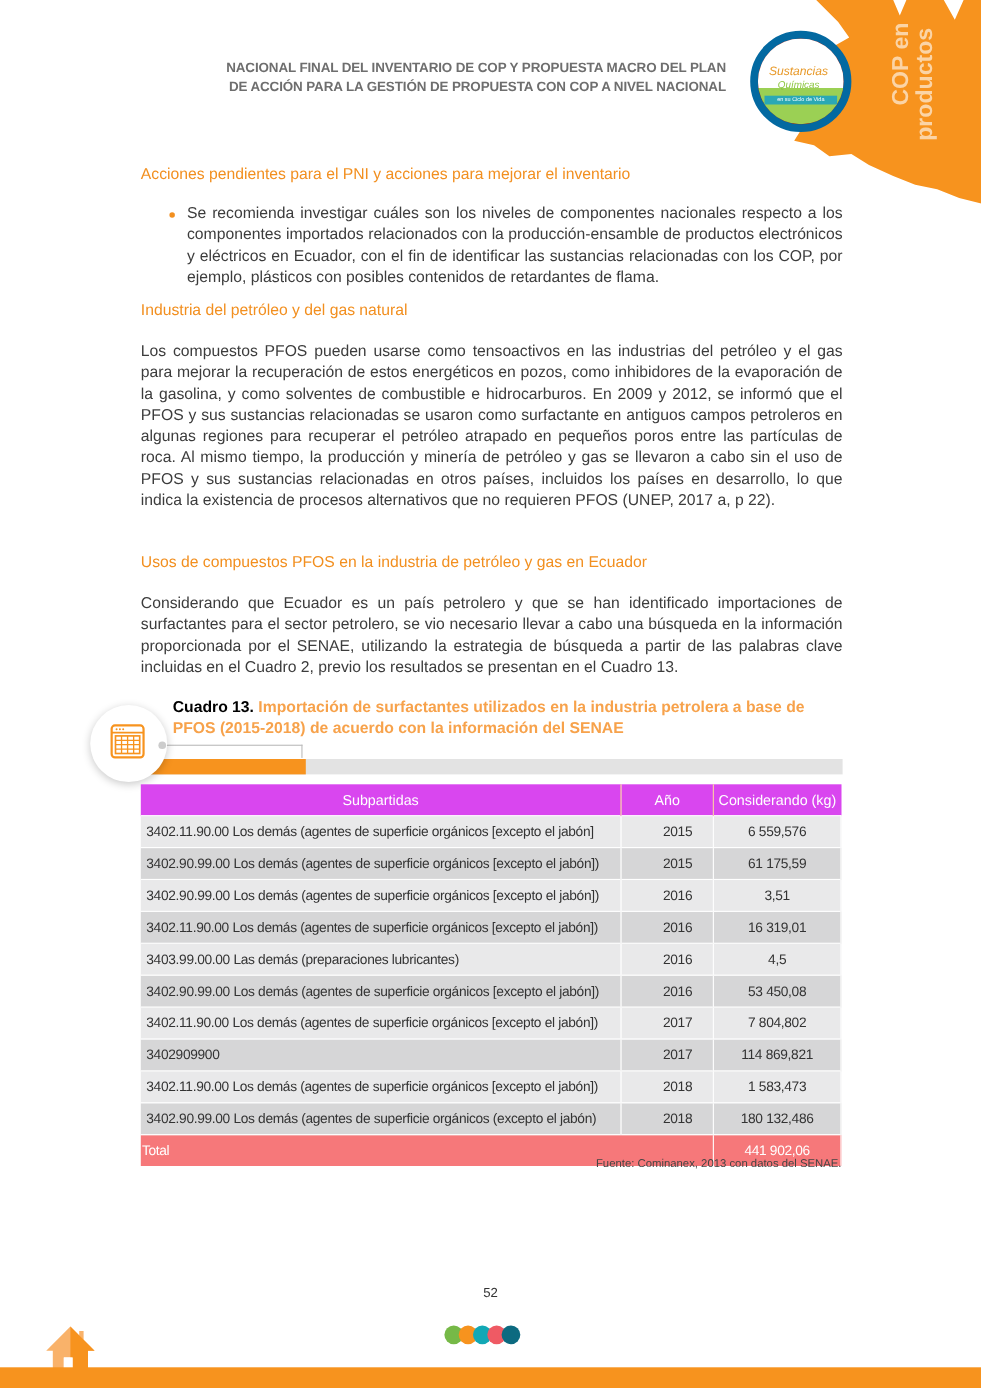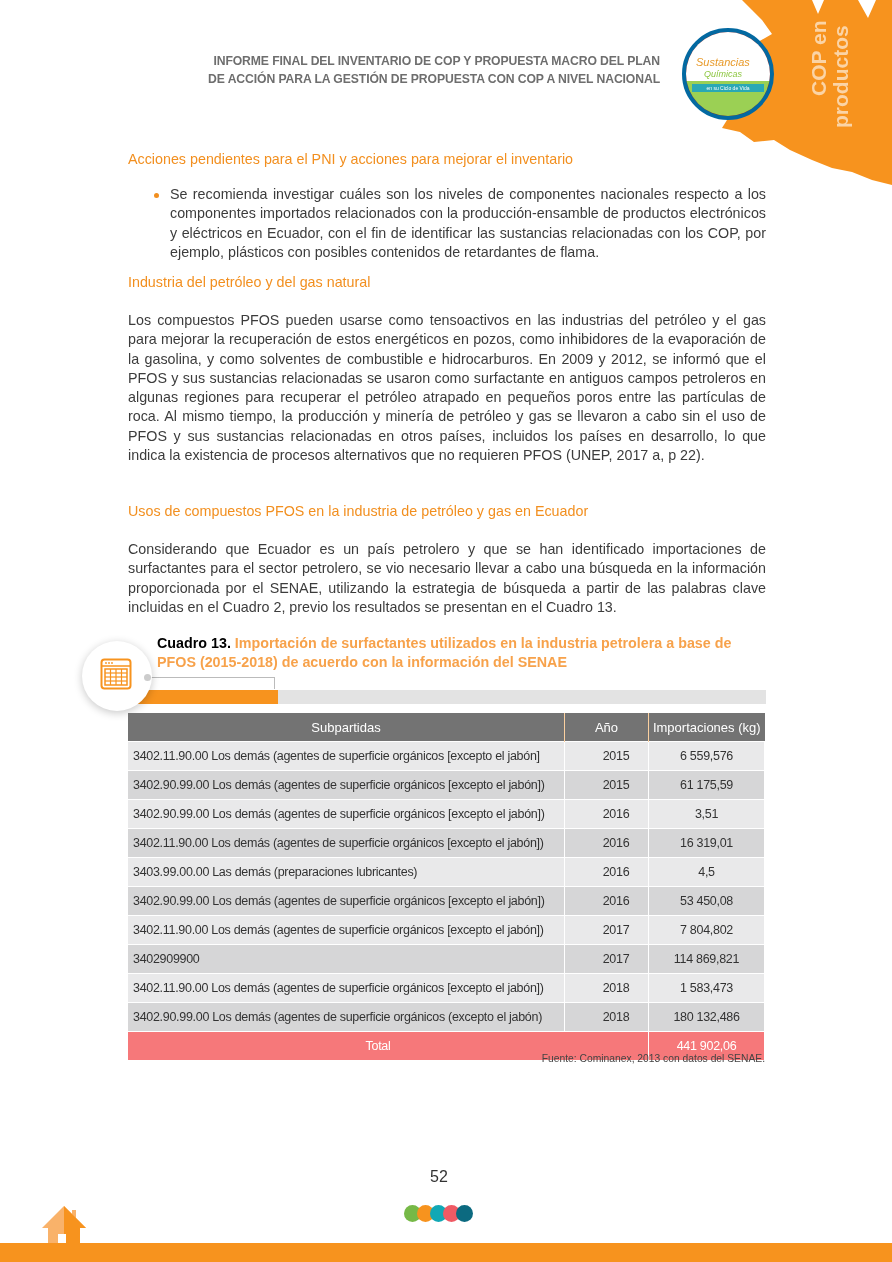--- a/index.html
+++ b/index.html
@@ -1,20 +1,20 @@
 <!DOCTYPE html>
 <html><head>
 <meta charset="utf-8">
 <style>
   html, body { margin:0; padding:0; }
   body { width:892px; height:1262px; position:relative; background:#ffffff; overflow:hidden;
          font-family:"Liberation Sans", sans-serif; color:#3c3c3c; }
   .splash { position:absolute; right:0; top:0; width:230px; height:200px; }
   .badge { position:absolute; left:682px; top:28px; width:92px; height:92px; border-radius:50%;
-           background:#7f1d1d; border:4px solid #0369a1; box-sizing:border-box; overflow:hidden; }
+           background:#7f1d1d; border:7px solid #0369a1; box-sizing:border-box; overflow:hidden; }
   .badge .inner-top { position:absolute; left:0; right:0; top:0; height:58%; background:#ffffff; }
   .badge .inner-bot { position:absolute; left:0; right:0; bottom:0; height:42%; background:#9bd054; }
   .badge .band { position:absolute; left:6px; right:6px; top:52px; height:8px; background:#2aa8b5; color:#fff;
                  font-size:5px; text-align:center; line-height:8px; }
   .badge .t1 { position:absolute; left:10px; right:4px; top:24px; font-size:11px; color:#e89a2a; font-style:italic; }
   .badge .t2 { position:absolute; left:18px; right:4px; top:37px; font-size:9px; color:#8cc63f; font-style:italic; }
   .side-title { position:absolute; left:800px; top:28px; width:60px; height:100px; }
   .side-title span { position:absolute; transform:rotate(-90deg); transform-origin:left top;
                      font-weight:bold; color:#fbd4a6; font-size:21px; white-space:nowrap; line-height:22px; }
   .header { position:absolute; left:200px; top:52px; width:460px; text-align:right;
@@ -28,31 +28,31 @@
                 box-shadow:0 2px 8px rgba(0,0,0,0.22); }
   .cap-circle svg { position:absolute; left:18px; top:17px; }
   .cap-line { position:absolute; left:148px; top:677px; width:127px; height:1px; background:#bbb; }
   .cap-line-v { position:absolute; left:274px; top:677px; width:1px; height:12px; background:#bbb; }
   .cap-dot { position:absolute; left:144px; top:674px; width:7px; height:7px; border-radius:50%; background:#ccc; }
   .caption { position:absolute; left:157px; top:634px; width:610px; font-size:14.3px; line-height:19px; font-weight:bold; color:#f7a24b; }
   .caption b { color:#000000; }
   .bar-gray { position:absolute; left:128px; top:690px; width:638px; height:14px; background:#e3e3e3; }
   .bar-orange { position:absolute; left:128px; top:690px; width:150px; height:14px; background:#f7931e; }
   table.t { position:absolute; left:128px; top:713px; width:637px; border-collapse:collapse; font-family:"Liberation Sans", sans-serif; }
-  table.t th { background:#737373; color:#fff; font-weight:normal; font-size:13px; height:26px; border-right:1px solid #fbd0a0; }
+  table.t th { background:#d946ef; color:#fff; font-weight:normal; font-size:13px; height:26px; border-right:1px solid #fbd0a0; }
   table.t td { font-size:12.5px; height:26px; border-right:1px solid #fff; border-top:1px solid #fff; color:#333; letter-spacing:-0.3px; }
   table.t td.c0 { padding-left:5px; width:430px; }
   table.t td.c1 { text-align:center; width:62px;padding-left:20px; }
   table.t td.c2 { text-align:center; }
   table.t tr.odd td { background:#e9e9ea; }
   table.t tr.even td { background:#d6d6d7; }
   table.t tr.total td { background:#f6787a; color:#fff; height:26px; }
-  table.t tr.total td.tl { text-align:center; padding-right:21px; }
+  table.t tr.total td.tl { text-align:left; padding-right:21px; }
   .source { position:absolute; left:400px; top:1053px; width:365px; text-align:right; font-size:10.3px; color:#444; }
-  .page-num { position:absolute; left:430px; top:1168px; width:32px; font-size:16px; color:#333; }
+  .page-num { position:absolute; left:430px; top:1168px; width:32px; text-align:center; font-size:12px; color:#333; }
   .dots { position:absolute; left:404px; top:1205px; height:18px; }
   .dots span { display:inline-block; width:17px; height:17px; border-radius:50%; margin-right:-4px; }
   .footer-bar { position:absolute; left:0; top:1243px; width:892px; height:19px; background:#f7931e; }
   .home { position:absolute; left:38px; top:1204px; }
 </style>
 </head>
 <body>
 
 <svg class="splash" viewBox="0 0 230 200" width="230" height="200">
   <path d="M80,0 L230,0 L230,185 L210,180 L190,172 L170,168 L150,160 L128,150 L112,140 L92,142 L78,132 L60,128 L70,112 L88,104 L70,96 L84,86 L100,80 L92,66 L104,56 L96,42 L110,34 L100,20 L90,10 Z" fill="#f7931e"></path>
@@ -66,21 +66,21 @@
   <div class="t2">Químicas</div>
   <div class="band">en su Ciclo de Vida</div>
 </div>
 
 <div class="side-title">
   <span style="left:8px; top:68px;">COP en</span>
   <span style="left:30px; top:100px;">productos</span>
 </div>
 
 <div class="header">
-  <div>INFORME FINAL DEL INVENTARIO DE COP Y PROPUESTA MACRO DEL PLAN</div>
+  <div>NACIONAL FINAL DEL INVENTARIO DE COP Y PROPUESTA MACRO DEL PLAN</div>
   <div>DE ACCIÓN PARA LA GESTIÓN DE PROPUESTA CON COP A NIVEL NACIONAL</div>
 </div>
 
 <div class="h2" style="top:151px;">Acciones pendientes para el PNI y acciones para mejorar el inventario</div>
 <ul class="bullet-list">
   <li>Se recomienda investigar cuáles son los niveles de componentes nacionales respecto a los componentes importados relacionados con la producción-ensamble de productos electrónicos y eléctricos en Ecuador, con el fin de identificar las sustancias relacionadas con los COP, por ejemplo, plásticos con posibles contenidos de retardantes de flama.</li>
 </ul>
 
 <div class="h2" style="top:274px;">Industria del petróleo y del gas natural</div>
 <div class="para" style="top:311px;">Los compuestos PFOS pueden usarse como tensoactivos en las industrias del petróleo y el gas para mejorar la recuperación de estos energéticos en pozos, como inhibidores de la evaporación de la gasolina, y como solventes de combustible e hidrocarburos. En 2009 y 2012, se informó que el PFOS y sus sustancias relacionadas se usaron como surfactante en antiguos campos petroleros en algunas regiones para recuperar el petróleo atrapado en pequeños poros entre las partículas de roca. Al mismo tiempo, la producción y minería de petróleo y gas se llevaron a cabo sin el uso de PFOS y sus sustancias relacionadas en otros países, incluidos los países en desarrollo, lo que indica la existencia de procesos alternativos que no requieren PFOS (UNEP, 2017 a, p 22).</div>
@@ -111,21 +111,21 @@
 <div class="cap-dot"></div>
 <div class="caption">
   <b>Cuadro 13.</b><span> Importación de surfactantes utilizados en la industria petrolera a base de PFOS (2015-2018) de acuerdo con la información del SENAE</span>
 </div>
 
 <table class="t">
   <thead>
     <tr>
       <th>Subpartidas</th>
       <th>Año</th>
-      <th style="border-right:none;">Importaciones (kg)</th>
+      <th style="border-right:none;">Considerando (kg)</th>
     </tr>
   </thead>
   <tbody>
     <tr class="odd">
       <td class="c0">3402.11.90.00 Los demás (agentes de superficie orgánicos [excepto el jabón]</td>
       <td class="c1">2015</td>
       <td class="c2">6 559,576</td>
     </tr>
     <tr class="even">
       <td class="c0">3402.90.99.00 Los demás (agentes de superficie orgánicos [excepto el jabón])</td>

